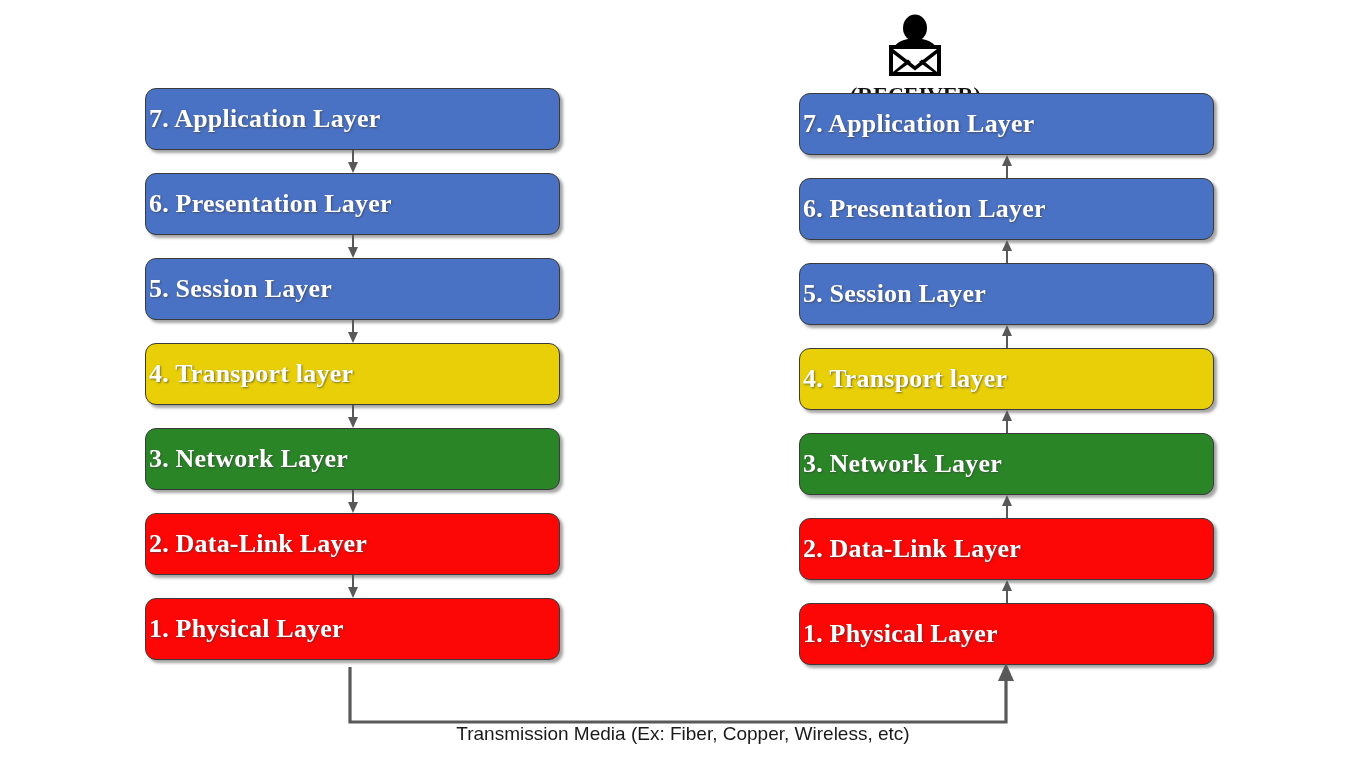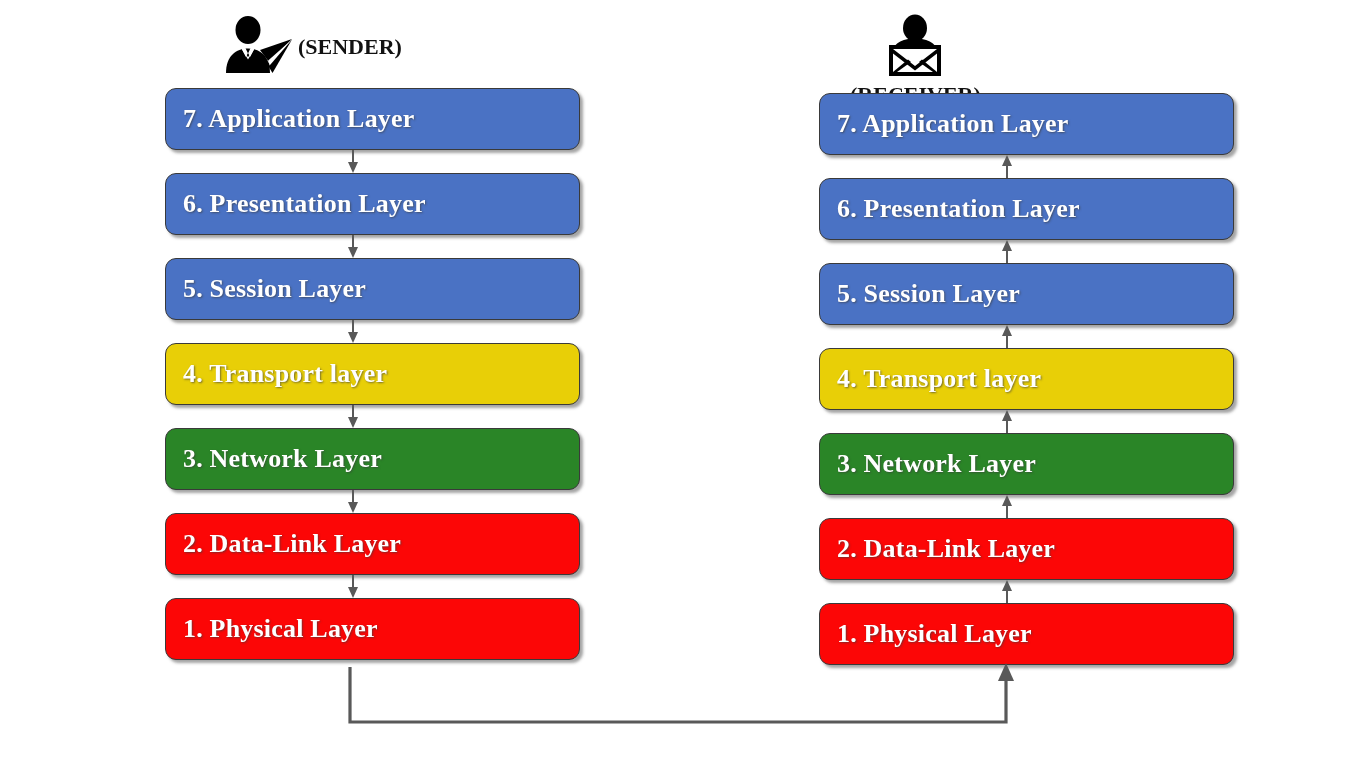--- a/index.html
+++ b/index.html
@@ -73,22 +73,21 @@
     left: 0;
     top: 0;
     width: 100%;
     height: 62px;
     box-sizing: border-box;
     border-radius: 11px;
     border: 1px solid #3a3a3a;
     box-shadow: 3px 3px 3px rgba(90,90,90,0.55);
     display: flex;
     align-items: center;
-    padding-left: 17px;
-    margin-left: 20px;
+    padding-left: 3px;
   }
 
   .layer-text {
     font-family: "Liberation Serif", "DejaVu Serif", serif;
     font-size: 26px;
     font-weight: bold;
     color: #ffffff;
     text-shadow: 1px 1px 2px rgba(60,60,60,0.65);
     white-space: nowrap;
     letter-spacing: 0.2px;
@@ -124,41 +123,20 @@
     font-weight: normal;
     color: #1a1a1a;
     white-space: nowrap;
   }
 </style>
 </head>
 <body>
 
 <div id="diagram-canvas">
 
-  <div class="party-header" id="sender-header">
-    <svg class="party-icon" width="72" height="64" viewBox="0 0 72 64">
-
-      <ellipse cx="26" cy="15" rx="12.5" ry="14" fill="#000000"></ellipse>
-
-      <path d="M4 58 C4 41 14 33.5 26 33.5 C38 33.5 48 41 48 58 Z" fill="#000000"></path>
-
-      <path d="M19.5 33.5 L26 46 L32.5 33.5 L29 32 L26 38.5 L23 32 Z" fill="#ffffff"></path>
-
-      <path d="M26 38 L22.8 43.5 L26 58 L29.2 43.5 Z" fill="#000000"></path>
-
-      <path d="M20 34.5 L26 44.5 L32 34.5 L31 33.8 L26 42.2 L21 33.8 Z" fill="#ffffff"></path>
-
-      <path d="M38 35 L70 24 L47 47 Z" fill="#000000"></path>
-
-      <path d="M45 49 L70 24.5 L50.5 58 Z" fill="#000000"></path>
-
-      <path d="M46.2 45.5 L70 24.5 L47.6 50.5 Z" fill="#ffffff"></path>
-    </svg>
-    <span class="party-label">(SENDER)</span>
-  </div>
 
   <div class="party-header" id="receiver-header">
     <svg class="party-icon" width="62" height="64" viewBox="0 0 62 64">
 
       <ellipse cx="31" cy="14" rx="12" ry="13.5" fill="#000000"></ellipse>
 
       <path d="M8 40 C8 30 18 24.5 31 24.5 C44 24.5 54 30 54 40 Z" fill="#000000"></path>
 
       <rect x="5" y="31" width="52" height="31" fill="#000000"></rect>
       <rect x="9" y="35" width="44" height="23" fill="#ffffff"></rect>
@@ -310,14 +288,15 @@
     </div>
 
   </div>
 
   <svg id="transmission-path" viewBox="0 0 700 80">
 
     <path d="M20 12 L20 67 L676 67 L676 26" fill="none" stroke="#595959" stroke-width="3.2" stroke-linejoin="miter"></path>
     <polygon points="676,8 668,26 684,26" fill="#595959"></polygon>
   </svg>
 
+  <div id="transmission-label">Transmission Media (Ex: Fiber, Copper, Wireless, etc)</div>
 
 </div>
 
 </body></html>

